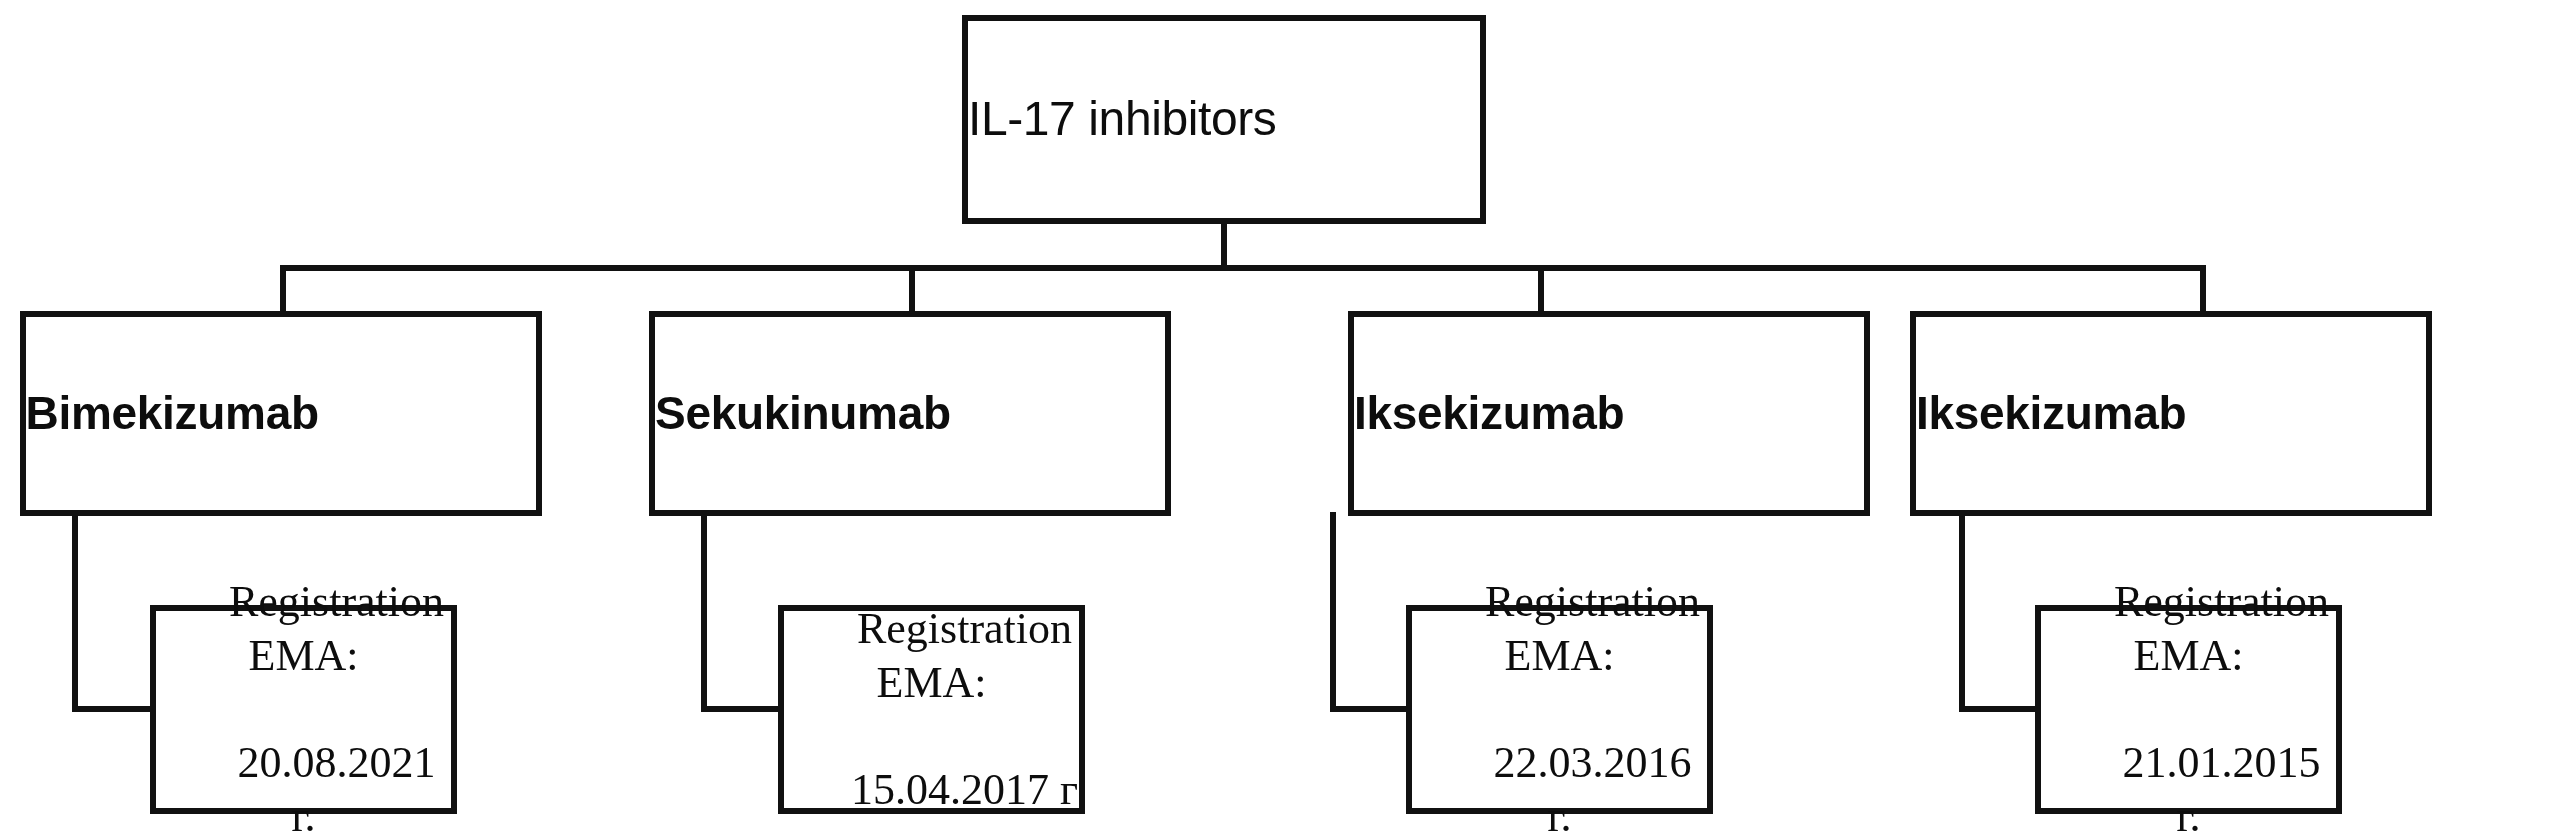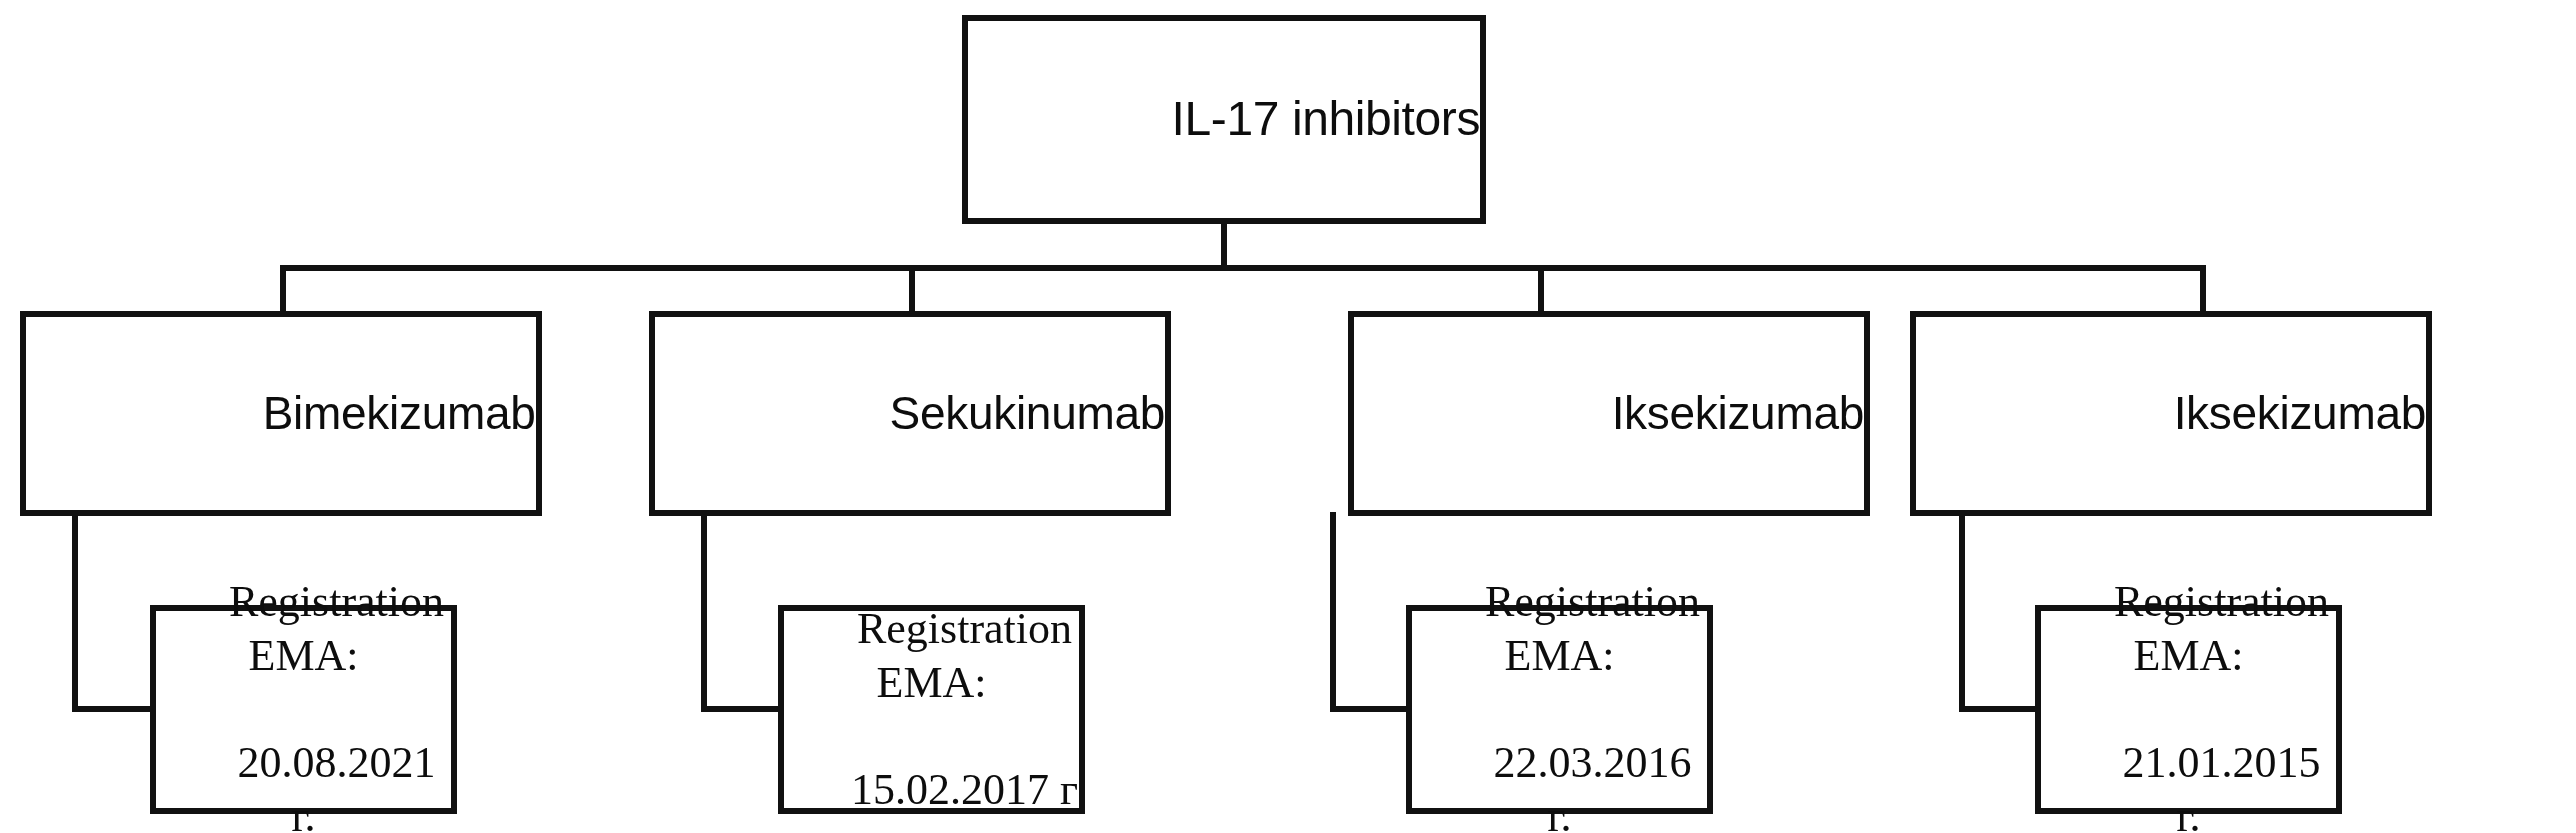--- a/index.html
+++ b/index.html
@@ -20,21 +20,21 @@
   }
 
   
   .node {
     position: absolute;
     box-sizing: border-box;
     background: #ffffff;
     border: 6px solid #111111;
     display: flex;
     align-items: center;
-    justify-content: flex-end;
+    justify-content: flex-start;
     text-align: center;
     z-index: 3;
   }
   .node .label {
     display: block;
     line-height: 1.18;
     color: #0d0d0d;
     white-space: pre-wrap;
   }
 
@@ -55,21 +55,21 @@
 
   
   .node-drug {
     top: 311px;
     height: 205px;
     border-width: 6px;
   }
   .node-drug .label {
     font-family: "Liberation Sans", sans-serif;
     font-size: 46px;
-    font-weight: 400;
+    font-weight: 700;
     letter-spacing: -0.3px;
   }
   #node-drug-0 { left: 19.5px;   width: 522px; }
   #node-drug-1 { left: 649px;  width: 522px; }
   #node-drug-2 { left: 1348px; width: 522px; }
   #node-drug-3 { left: 1910px; width: 522px; }
 
   
   .node-reg {
     top: 605px;
@@ -162,21 +162,21 @@
 
   <div class="node node-reg" id="node-reg-0">
     <span class="label">
       <span>Registration EMA:</span><br>
       <span>20.08.2021 г.</span>
     </span>
   </div>
   <div class="node node-reg" id="node-reg-1">
     <span class="label">
       <span>Registration EMA:</span><br>
-      <span>15.02.2017 г</span>
+      <span>15.04.2017 г</span>
     </span>
   </div>
   <div class="node node-reg" id="node-reg-2">
     <span class="label">
       <span>Registration  EMA:</span><br>
       <span>22.03.2016 г.</span>
     </span>
   </div>
   <div class="node node-reg" id="node-reg-3">
     <span class="label">

